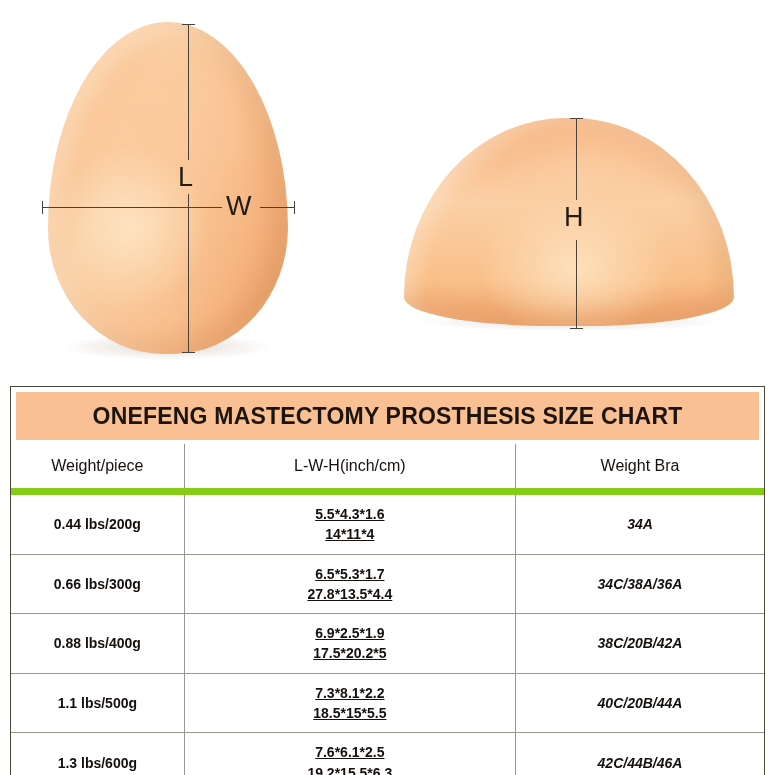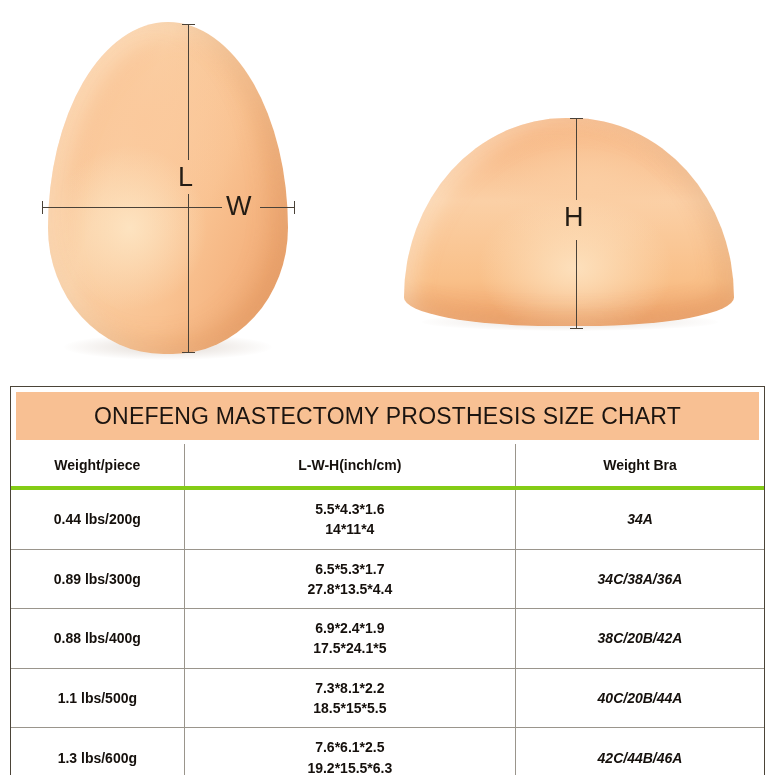--- a/index.html
+++ b/index.html
@@ -133,21 +133,21 @@
     margin: 5px 5px 0 5px;
     background: #F8C093;
     height: 48px;
     display: flex;
     align-items: center;
     justify-content: center;
   }
   .chart-title {
     font-family: "Liberation Sans", sans-serif;
     font-size: 23px;
-    font-weight: normal;
+    font-weight: bold;
     color: #1b1410;
     letter-spacing: 0.2px;
     white-space: nowrap;
   }
   table.size-table {
     width: 100%;
     border-collapse: collapse;
     table-layout: fixed;
     margin-top: 4px;
   }
@@ -156,39 +156,39 @@
   table.size-table col.c3 { width: 33%; }
 
   table.size-table th,
   table.size-table td {
     text-align: center;
     vertical-align: middle;
     font-family: "Liberation Sans", sans-serif;
     color: #15100c;
   }
   table.size-table th {
-    font-size: 14px;
-    font-weight: bold;
+    font-size: 16px;
+    font-weight: normal;
     padding: 13px 4px 13px 4px;
-    border-bottom: 4px solid #84cc16;
+    border-bottom: 7px solid #84cc16;
     border-right: 1px solid #9a958c;
   }
   table.size-table th:last-child { border-right: none; }
 
   table.size-table td {
     font-size: 14px;
     font-weight: bold;
     padding: 9px 4px 9px 4px;
     border-bottom: 1px solid #9a958c;
     border-right: 1px solid #9a958c;
   }
   table.size-table td:last-child { border-right: none; font-style: italic; }
   table.size-table tr.last-data-row td { border-bottom: 1px solid #4b4438; }
 
-  .dim-cell span { display: block; line-height: 1.45; }
+  .dim-cell span { display: block; line-height: 1.45; text-decoration: underline; }
 </style>
 </head>
 <body>
 
 <div class="illustrations">
 
   <div class="front-view">
     <div class="egg-shadow"></div>
     <div class="egg-body"></div>
 
@@ -240,32 +240,32 @@
     <tbody>
       <tr>
         <td>0.44 lbs/200g</td>
         <td class="dim-cell">
           <span>5.5*4.3*1.6</span>
           <span>14*11*4</span>
         </td>
         <td>34A</td>
       </tr>
       <tr>
-        <td>0.89 lbs/300g</td>
+        <td>0.66 lbs/300g</td>
         <td class="dim-cell">
           <span>6.5*5.3*1.7</span>
           <span>27.8*13.5*4.4</span>
         </td>
         <td>34C/38A/36A</td>
       </tr>
       <tr>
         <td>0.88 lbs/400g</td>
         <td class="dim-cell">
-          <span>6.9*2.4*1.9</span>
-          <span>17.5*24.1*5</span>
+          <span>6.9*2.5*1.9</span>
+          <span>17.5*20.2*5</span>
         </td>
         <td>38C/20B/42A</td>
       </tr>
       <tr>
         <td>1.1 lbs/500g</td>
         <td class="dim-cell">
           <span>7.3*8.1*2.2</span>
           <span>18.5*15*5.5</span>
         </td>
         <td>40C/20B/44A</td>

